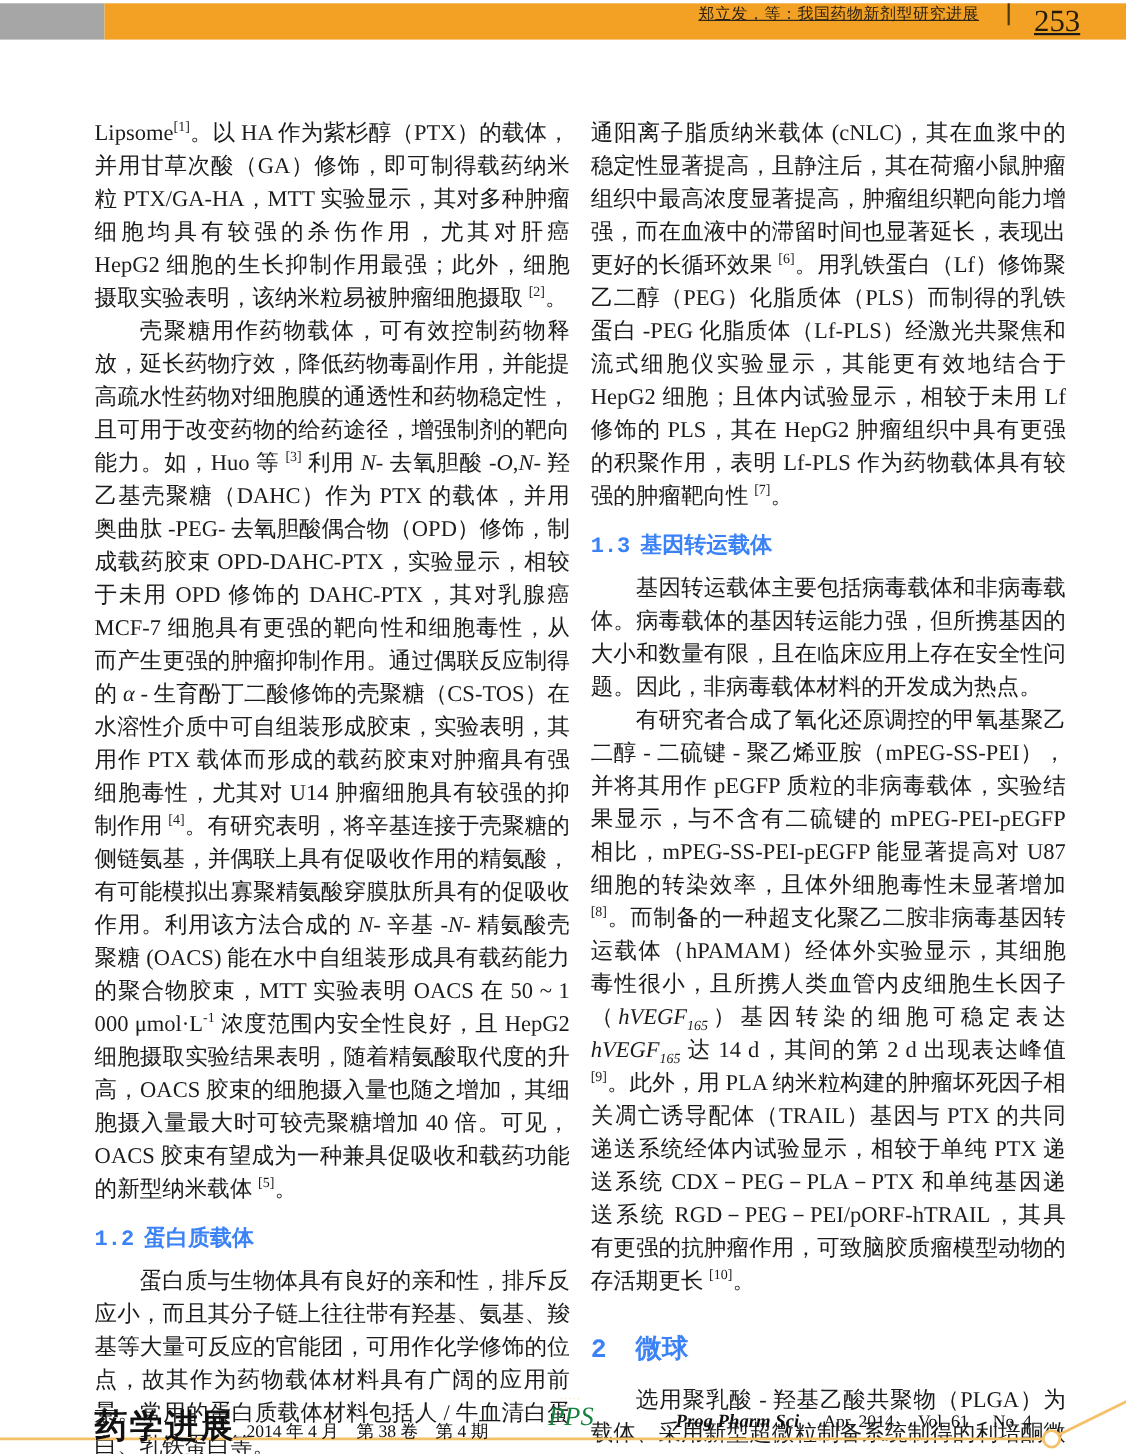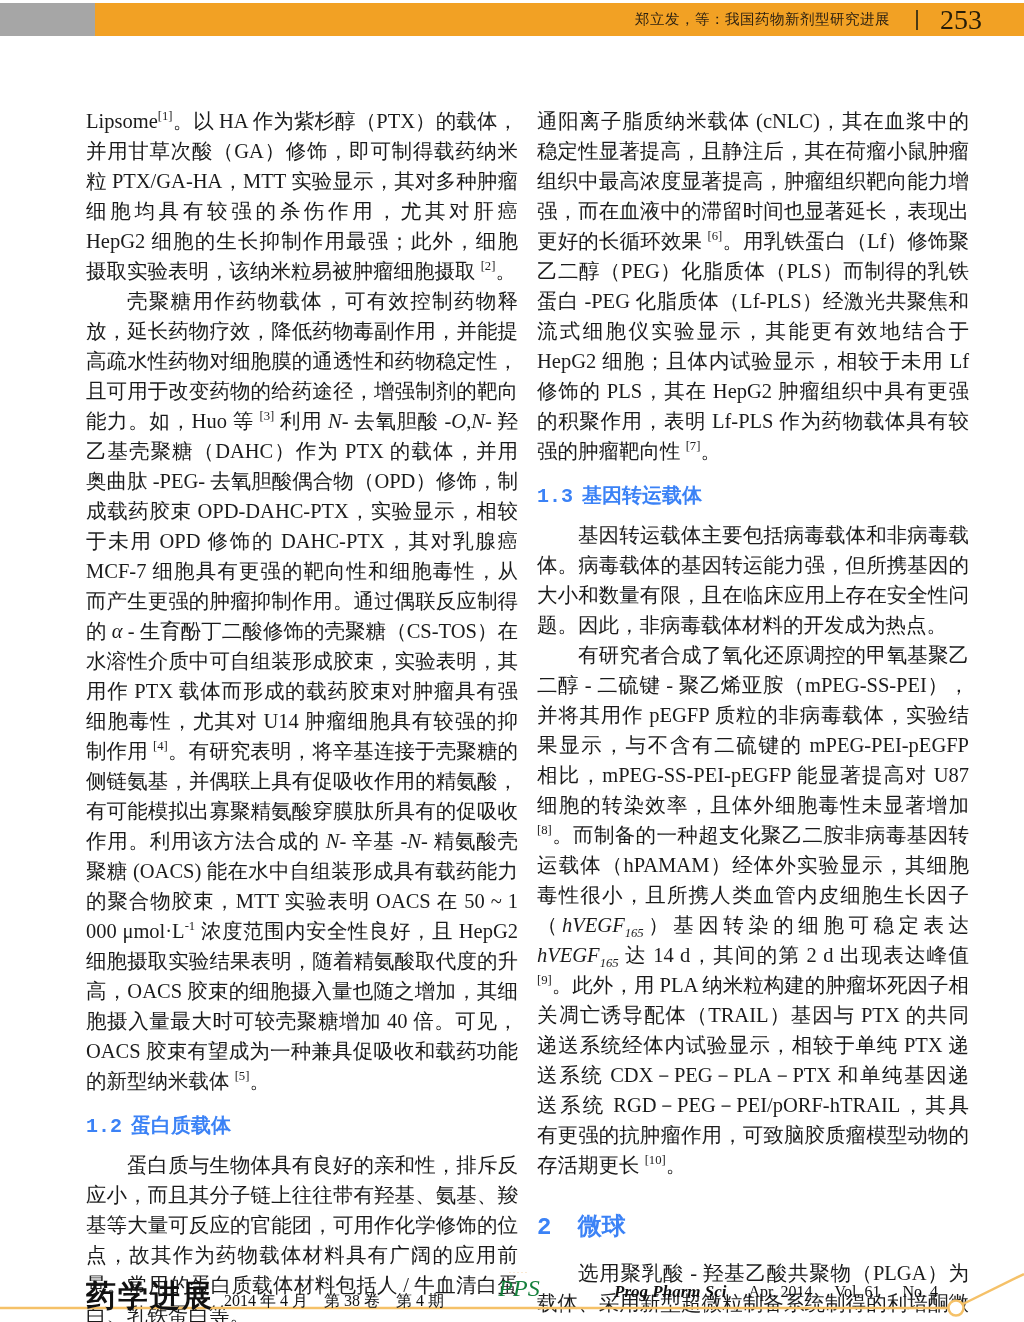--- a/index.html
+++ b/index.html
@@ -4,21 +4,21 @@
 <style>
   html,body{margin:0;padding:0;}
   body{
     width:1024px;height:1322px;position:relative;background:#ffffff;
     font-family:"Liberation Serif", serif;color:#1b1b1b;overflow:hidden;
   }
   
   .header-bar{position:absolute;left:0;top:3px;width:1024px;height:33px;}
   .header-gray{position:absolute;left:0;top:0;width:95px;height:33px;background:#a6a6a6;}
   .header-orange{position:absolute;left:95px;top:0;width:929px;height:33px;background:#f2a124;
-    display:flex;align-items:center;justify-content:flex-end;}
+    display:flex;align-items:flex-start;justify-content:flex-end;text-decoration:underline;}
   .running-title{font-family:"Liberation Sans",sans-serif;font-size:14.5px;color:#2e2212;letter-spacing:.5px;}
   .header-sep{width:2px;height:20px;background:#4a3a14;margin:0 22px 0 26px;}
   .page-number{font-family:"Liberation Serif",serif;font-size:28px;color:#241c08;margin-right:42px;line-height:33px;}
   
   .column{position:absolute;top:106px;width:432px;text-align:justify;}
   .column-left{left:86px;}
   .column-right{left:537px;}
   .column p{margin:0;font-size:20.5px;line-height:30px;}
   .column p.indent{text-indent:2em;}
   sup{font-size:.62em;line-height:0;}

